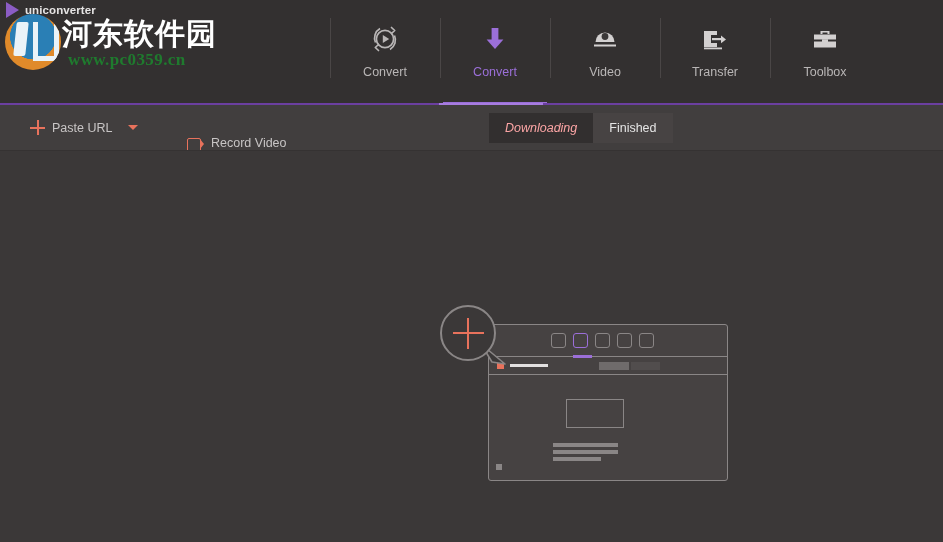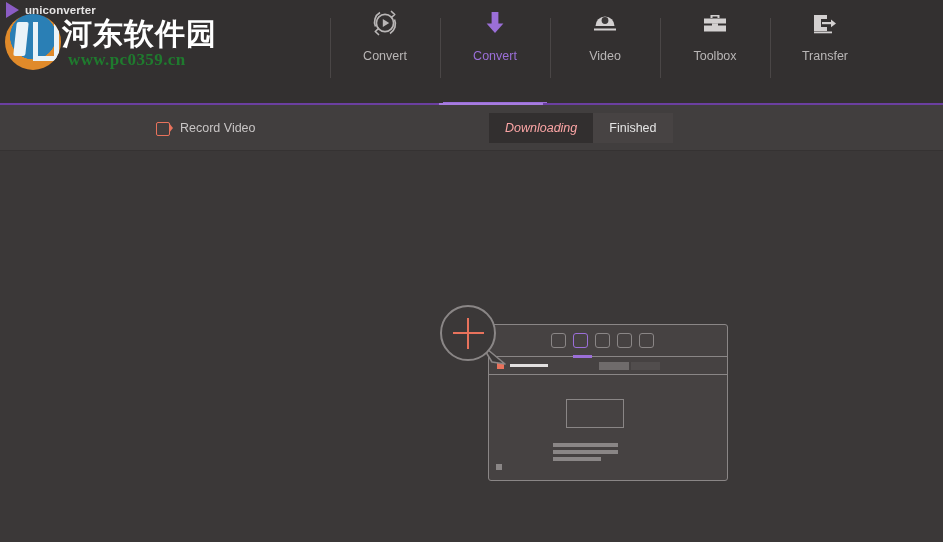--- a/index.html
+++ b/index.html
@@ -73,21 +73,21 @@
   }
 
   
   .nav {
     position: absolute; left: 330px; top: 0;
     height: 105px; display: flex; align-items: flex-start;
   }
   .nav-item {
     width: 110px; height: 105px;
     display: flex; flex-direction: column; align-items: center;
-    justify-content: flex-start; padding-top: 6px;
+    justify-content: flex-start; padding-top: 22px;
     cursor: pointer; position: relative;
   }
   .nav-icon { height: 34px; display:flex; align-items:center; justify-content:center; }
   .nav-label {
     margin-top: 9px; font-size: 12.5px; color: #b9b6b6;
   }
   .nav-item.active .nav-label { color: #9b6fd8; }
   .nav-underline {
     position: absolute; bottom: 0; left: 50%;
     transform: translateX(-50%);
@@ -114,21 +114,21 @@
   .toolbar {
     position: absolute; left: 0; top: 105px;
     width: 943px; height: 45px;
     background: #413e3e;
   }
   .tb-btn {
     position: absolute; display: flex; align-items: center;
     height: 45px; cursor: pointer; gap: 7px;
   }
   .tb-paste { left: 30px; }
-  .tb-record { left: 156px; }
+  .tb-record { left: 187px; align-items: flex-end; }
   .tb-label { font-size: 12.5px; color: #c8c5c5; }
   .plus-icon {
     width: 15px; height: 15px; position: relative;
   }
   .plus-icon::before, .plus-icon::after {
     content:""; position:absolute; background:#e8725c;
   }
   .plus-icon::before { left:7px; top:0; width:1.6px; height:15px; }
   .plus-icon::after  { top:7px; left:0; height:1.6px; width:15px; }
   .caret-down {
@@ -308,52 +308,57 @@
           </svg>
         </div>
         <div class="nav-label">Video</div>
 
       </div>
 
       <div class="nav-item">
         <div class="nav-sep"></div>
         <div class="nav-icon">
           <svg width="34" height="34" viewBox="0 0 34 34">
+            <path d="M6 9 h13 v4 h-6 v8 h6 v4 H6 z" fill="#d3d0d0"></path>
+            <rect x="14" y="16" width="11" height="2.2" fill="#d3d0d0"></rect>
+            <path d="M23 13.6 l5 3.8 -5 3.8 z" fill="#d3d0d0"></path>
+            <rect x="6" y="25.5" width="18" height="1.8" fill="#d3d0d0"></rect>
+          </svg>
+        </div>
+        <div class="nav-label">Transfer</div>
+
+      </div>
+
+      <div class="nav-item">
+        <div class="nav-sep"></div>
+        <div class="nav-icon">
+          <svg width="34" height="34" viewBox="0 0 34 34">
             <path d="M12.5 9 h9 v3 h-2 v-1.4 h-5 V12 h-2 z" fill="#d3d0d0"></path>
             <rect x="6" y="12.5" width="22" height="5" fill="#d3d0d0"></rect>
             <rect x="6" y="19.5" width="22" height="6" fill="#d3d0d0"></rect>
             <rect x="14" y="17.3" width="6" height="3.2" fill="#d3d0d0"></rect>
           </svg>
         </div>
         <div class="nav-label">Toolbox</div>
 
       </div>
 
-      <div class="nav-item">
-        <div class="nav-sep"></div>
-        <div class="nav-icon">
-          <svg width="34" height="34" viewBox="0 0 34 34">
-            <path d="M6 9 h13 v4 h-6 v8 h6 v4 H6 z" fill="#d3d0d0"></path>
-            <rect x="14" y="16" width="11" height="2.2" fill="#d3d0d0"></rect>
-            <path d="M23 13.6 l5 3.8 -5 3.8 z" fill="#d3d0d0"></path>
-            <rect x="6" y="25.5" width="18" height="1.8" fill="#d3d0d0"></rect>
-          </svg>
-        </div>
-        <div class="nav-label">Transfer</div>
-
-      </div>
-
     </div>
 
     <div class="header-rule"></div>
     <div class="header-rule-bright"></div>
   </div>
 
   <div class="toolbar">
 
+    <div class="tb-btn tb-paste">
+      <span class="plus-icon"></span>
+      <span class="tb-label">Paste URL</span>
+      <span class="caret-down"></span>
+    </div>
 
     <div class="tb-btn tb-record">
       <span class="cam-icon"></span>
       <span class="tb-label">Record Video</span>
     </div>
 
     <div class="toolbar-right">
       <span class="tb-label">D</span>
     </div>
   </div>

